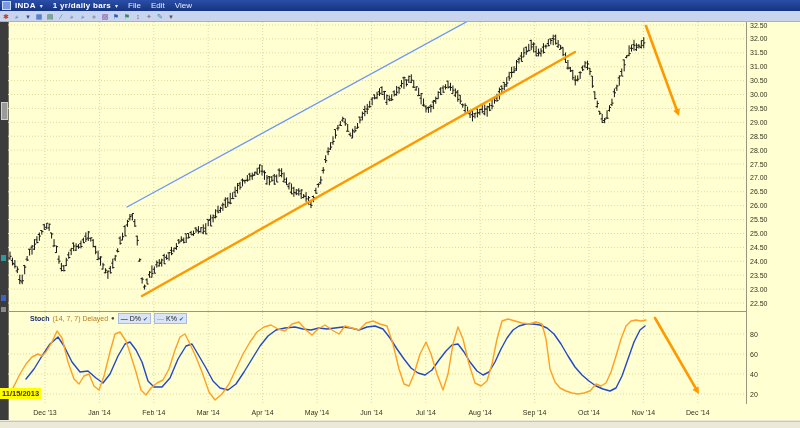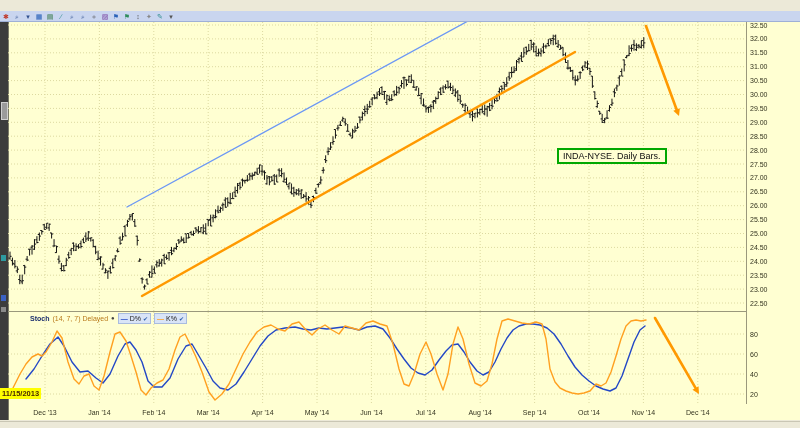--- a/index.html
+++ b/index.html
@@ -47,20 +47,30 @@
   .date-badge{position:absolute;left:0px;top:388px;background:#ffff00;color:#4a2b00;font-size:7.5px;font-weight:bold;padding:1px 2px;z-index:5;}
 
   .bottomstrip{position:absolute;left:0;top:421px;width:800px;height:7px;background:#ece9d8;border-top:1px solid #c9c6b4;}
   .rightedge{position:absolute;left:793px;top:22px;width:7px;height:398px;background:#ffffd2;}
 </style>
 </head>
 <body>
 
 <div id="app">
 
+  <div class="titlebar">
+    <span class="appicon"></span>
+    <b>INDA</b>
+    <span class="caret">▾</span>
+    <b style="margin-left:6px">1 yr/daily bars</b>
+    <span class="caret">▾</span>
+    <span class="menu">File</span>
+    <span class="menu">Edit</span>
+    <span class="menu">View</span>
+  </div>
 
   <div class="toolbar" id="toolbar">
       <span class="ticon" style="color: rgb(192, 58, 43);">✱</span>
       <span class="ticon" style="color: rgb(49, 81, 143);">⌕</span>
       <span class="ticon" style="color: rgb(49, 81, 143);">▾</span>
       <span class="ticon" style="color: rgb(42, 98, 184);">▦</span>
       <span class="ticon" style="color: rgb(58, 122, 74);">▤</span>
       <span class="ticon" style="color: rgb(47, 140, 140);">∕</span>
       <span class="ticon" style="color: rgb(49, 81, 143);">⌕</span>
       <span class="ticon" style="color: rgb(49, 81, 143);">⌕</span>
@@ -211,18 +221,17 @@
       <span>D%</span>
       <span class="chk">✔</span>
     </span>
     <span class="chip">
       <span class="dash" id="dashK" style="color: rgb(255, 160, 32);">—</span>
       <span>K%</span>
       <span class="chk">✔</span>
     </span>
   </div>
 
-  <div class="annotation-box">INDA-NYSE. Daily Bars.</div>
 
   <div class="date-badge">11/15/2013</div>
 
   <div class="bottomstrip"></div>
 </div>
 
 </body></html>

